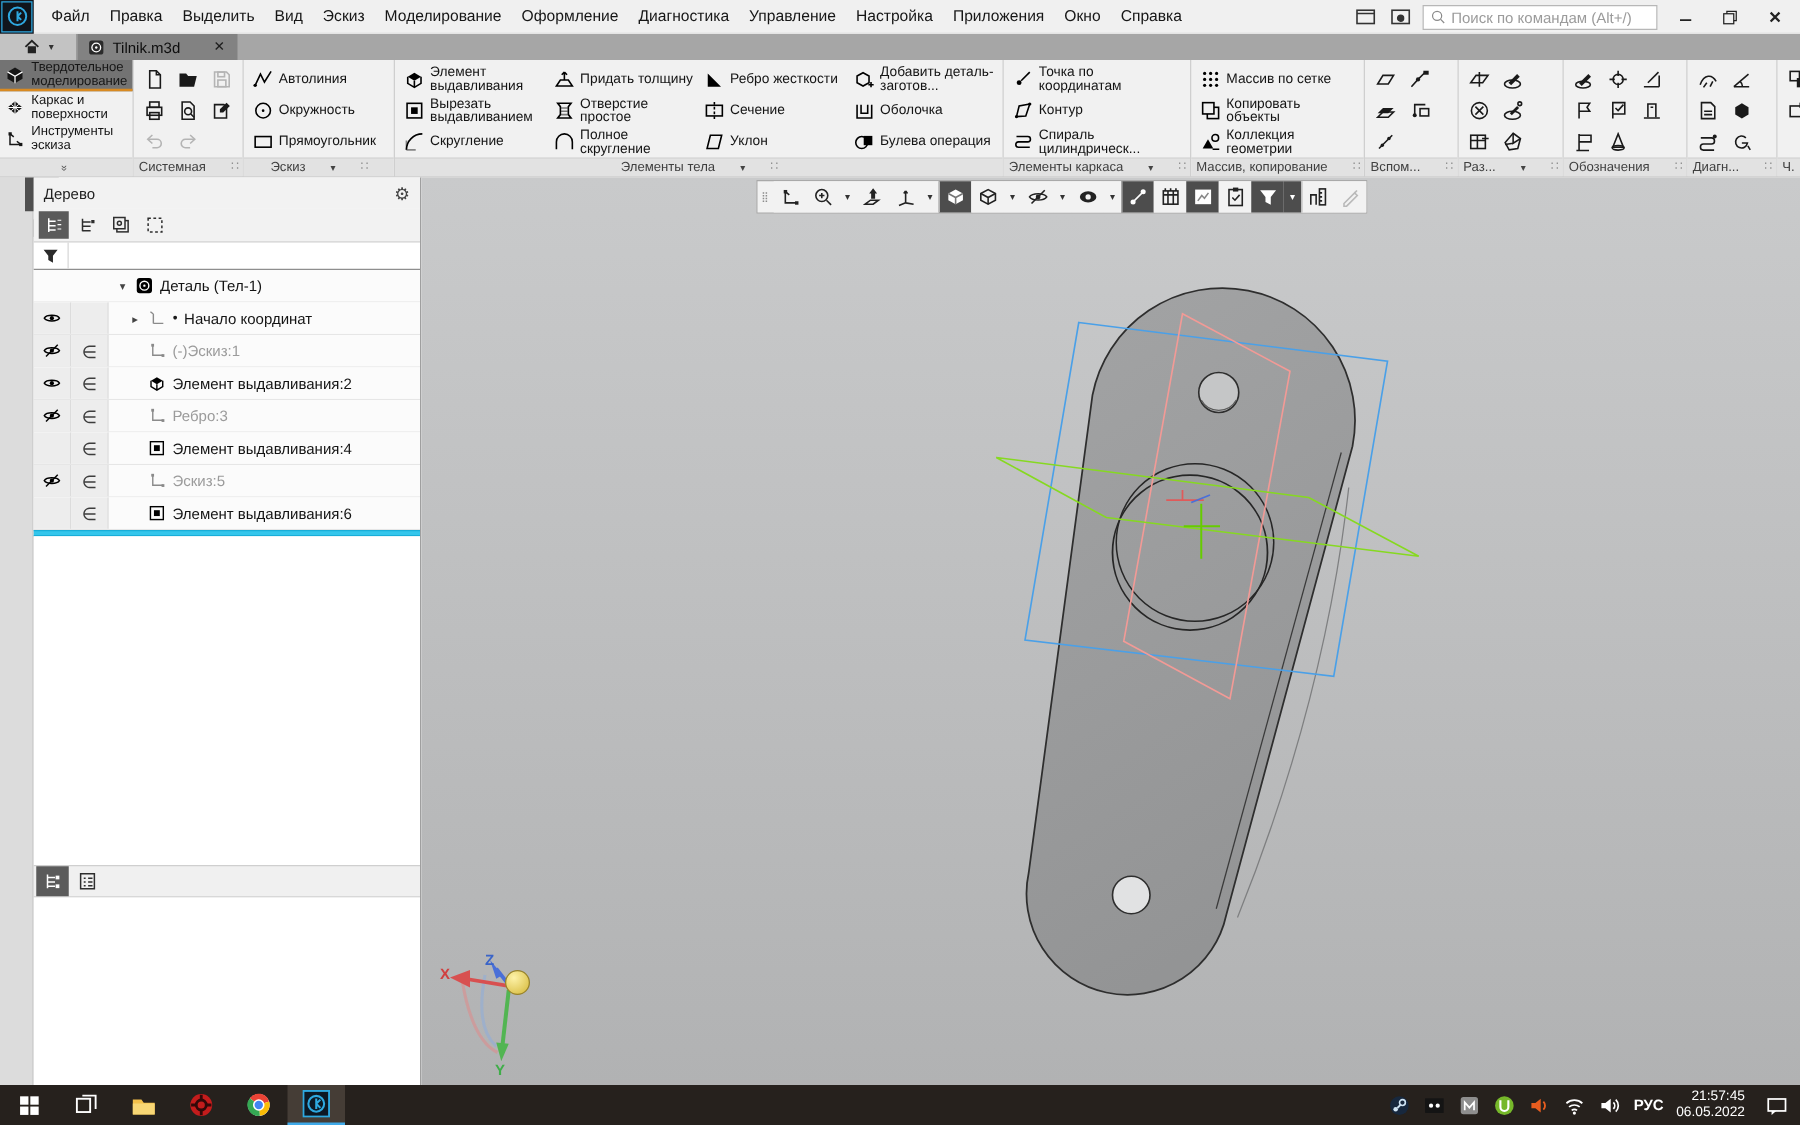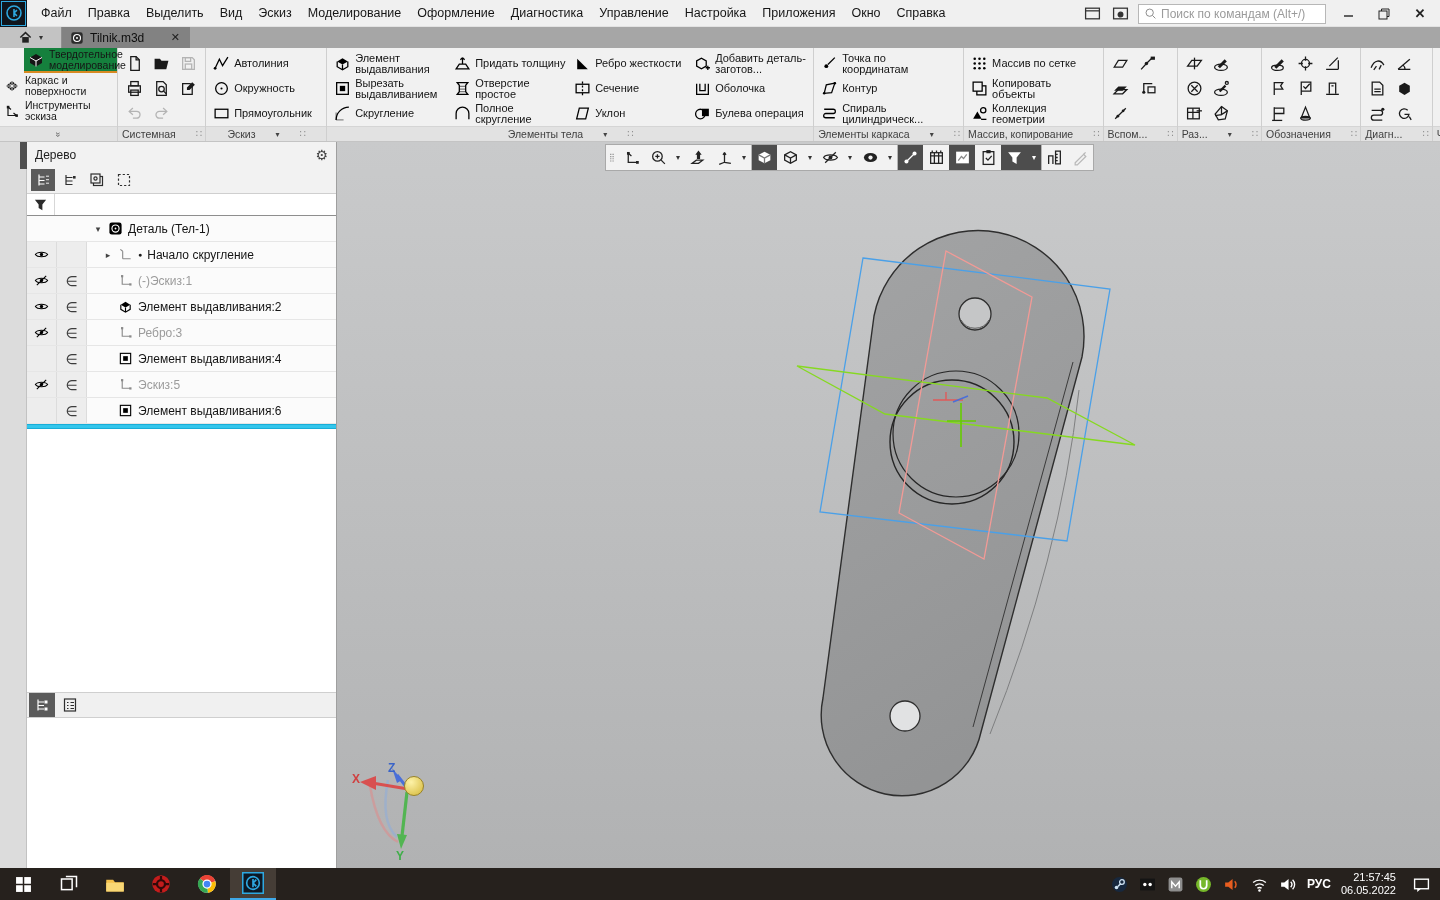--- a/index.html
+++ b/index.html
@@ -37,21 +37,21 @@
   .rbtn { height:25px; display:flex; align-items:center; gap:4px; padding:0 3px; cursor:default; }
   .rbtn .lbl { font-size:11px; line-height:11px; color:#141414; white-space:pre-line; }
   .ribtn { width:25px; height:25px; display:flex; align-items:center; justify-content:center; color:#1a1a1a; }
   .ribtn.disabled { color:#b4b4b4; }
   .ic { width:17px; height:17px; stroke:currentColor; fill:none; stroke-width:1.2; flex:0 0 auto; }
 
   
   .mode-col { width:118px; }
   .mode-item { height:25px; display:flex; align-items:center; gap:5px; padding:0 4px; color:#161616; }
   .mode-item .lbl { font-size:10.5px; line-height:10.5px; }
-  .mode-item.active { background:#15803d; box-shadow:0 2px 0 #d88a22 inset 0 0 0 0; border-bottom:2px solid #d88a22;margin-left:24px; }
+  .mode-item.active { background:#737373; box-shadow:0 2px 0 #d88a22 inset 0 0 0 0; border-bottom:2px solid #d88a22; }
   .mode-chevron { height:13px; display:flex; align-items:center; justify-content:center; color:#555; font-size:9px; }
 
   
   .main { flex:1; display:flex; min-height:0; }
   .leftstrip { width:27px; background:#dcdcdc; border-right:1px solid #c2c2c2; display:flex; flex-direction:column; }
   .strip-btn { width:27px; height:27px; display:flex; align-items:center; justify-content:center; color:#3a3a3a;margin-left:20px; }
   .strip-btn.active { background:#4f4f4f; color:#ffffff; }
   .strip-fx { font-family:"Liberation Serif",serif; font-style:italic; font-size:14px; }
 
   .panel { width:310px; background:#f5f5f5; border-right:1px solid #9f9f9f; display:flex; flex-direction:column; min-height:0; }
@@ -802,21 +802,21 @@
                 <circle cx="8" cy="8" r="1.8" fill="currentColor" stroke="none"></circle>
               </svg>
             </div>
             <div class="tcell"></div>
             <div class="trow-content" style="padding-left: 16px;">
               <span class="texp">▸</span>
               <svg class="ic" viewBox="0 0 16 16" style="width: 15px; height: 15px; color: rgb(138, 138, 138);">
                 <path d="M5 12.5h8.5M5 12.5V4.5M5 4.5 2.5 2.5"></path>
               </svg>
               <span class="bullet">●</span>
-              <span class="tlabel">Начало скругление</span>
+              <span class="tlabel">Начало координат</span>
             </div>
           </div>
           <div class="trow dim">
             <div class="tcell">
               <svg class="ic" viewBox="0 0 16 16" style="width:15px;height:15px">
                 <path d="M1.5 8c2-3.2 11-3.2 13 0-2 3.2-11 3.2-13 0z"></path>
                 <circle cx="8" cy="8" r="1.8" fill="currentColor" stroke="none"></circle>
                 <path d="M3 13 13 3"></path>
               </svg>
             </div>

